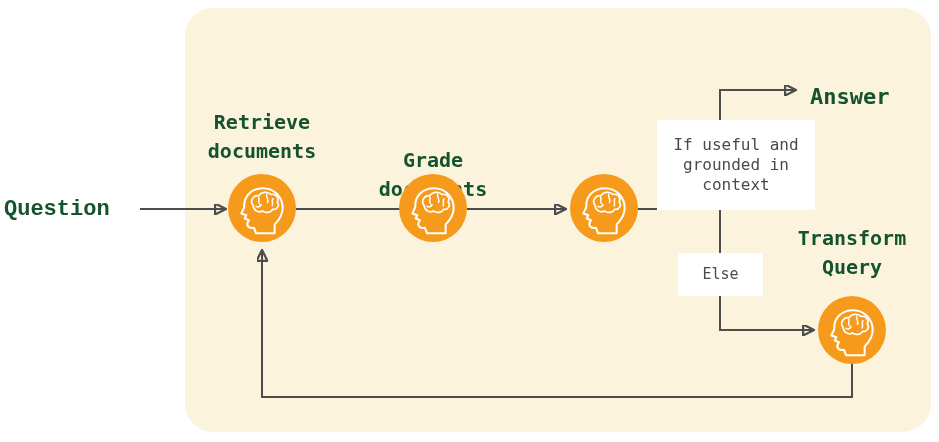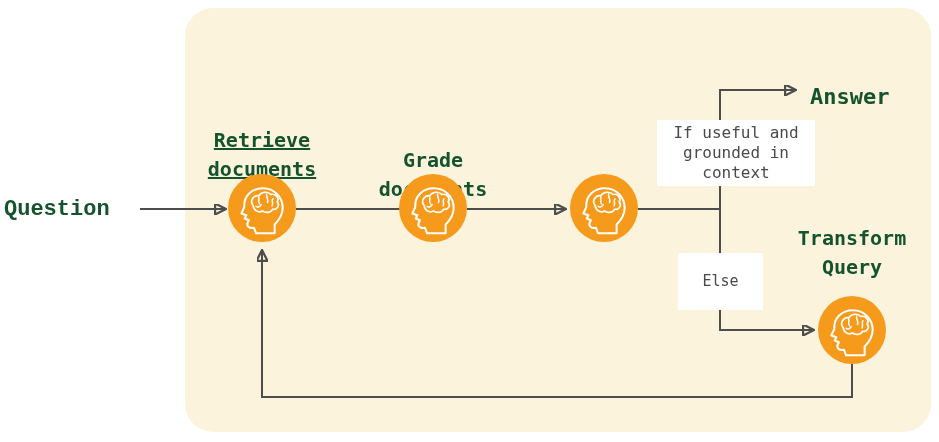--- a/index.html
+++ b/index.html
@@ -13,22 +13,22 @@
   .wires{position:absolute;left:0;top:0;width:939px;height:442px;}
   .wires path{stroke:#4D4D4D;stroke-width:2;fill:none;}
   .txt{position:absolute;color:#14532d;font-weight:bold;white-space:pre-line;}
   .node-label{width:220px;text-align:center;font-size:20px;line-height:29px;}
   .io-label{font-size:22px;line-height:28px;}
   .circle{position:absolute;width:68px;height:68px;border-radius:50%;background:#F69A1B;
           display:flex;align-items:center;justify-content:center;}
   .circle svg{width:54px;height:54px;display:block;}
   .cond{position:absolute;background:#ffffff;color:#4A4A4A;text-align:center;
         white-space:pre-line;font-weight:normal;}
-  .cond-useful{left:657px;top:120px;width:158px;padding:3px 0;font-size:16px;line-height:20px;}
-  .cond-else{left:678px;top:253px;width:85px;padding:16px 0;font-size:15px;line-height:25px;}
+  .cond-useful{left:657px;top:120px;width:158px;padding:15px 0;font-size:16px;line-height:20px;}
+  .cond-else{left:678px;top:253px;width:85px;padding:9px 0;font-size:15px;line-height:25px;}
   .sym{position:absolute;width:0;height:0;overflow:hidden;}
 </style>
 </head>
 <body>
 
 <svg class="sym" aria-hidden="true">
   <defs>
     <symbol id="brain-head" viewBox="0 0 64 64">
       <g stroke="#ffffff" fill="none" stroke-linecap="round" stroke-linejoin="round">
         <path stroke-width="2.4" d="M11 31 C 10 18, 20 8.5, 33 8.5 C 46.5 8.5, 56.5 19, 56.5 32 C 56.5 40.5, 52 46.5, 47 51.5 L 47 62 L 25 62 L 22.5 55.5 C 16.5 56.5, 13.5 53, 15 49.5 L 16.5 46.5 L 11.5 44.5 L 13.5 40.5 L 7.5 38.5 L 11 31 Z"></path>
@@ -63,21 +63,21 @@
 
 
   <div class="cond cond-useful">If useful and
 grounded in
 context</div>
   <div class="cond cond-else">Else</div>
 
   <div class="txt io-label" style="left:4px;top:196px;font-family:Liberation Mono, monospace;">Question</div>
   <div class="txt io-label" style="left:810px;top:83px;">Answer</div>
 
-  <div class="txt node-label" style="left:152px;top:126px;text-decoration:underline;">Retrieve
+  <div class="txt node-label" style="left:152px;top:108px;">Retrieve
 documents</div>
   <div class="txt node-label" style="left:323px;top:108px;margin-top:38px;">Grade
 documents</div>
   <div class="txt node-label" style="left:742px;top:224px;">Transform
 Query</div>
 
   <div class="circle" style="left:228px;top:174px;">
     <svg viewBox="0 0 64 64">
         <use href="#brain-head"></use>
       </svg>

